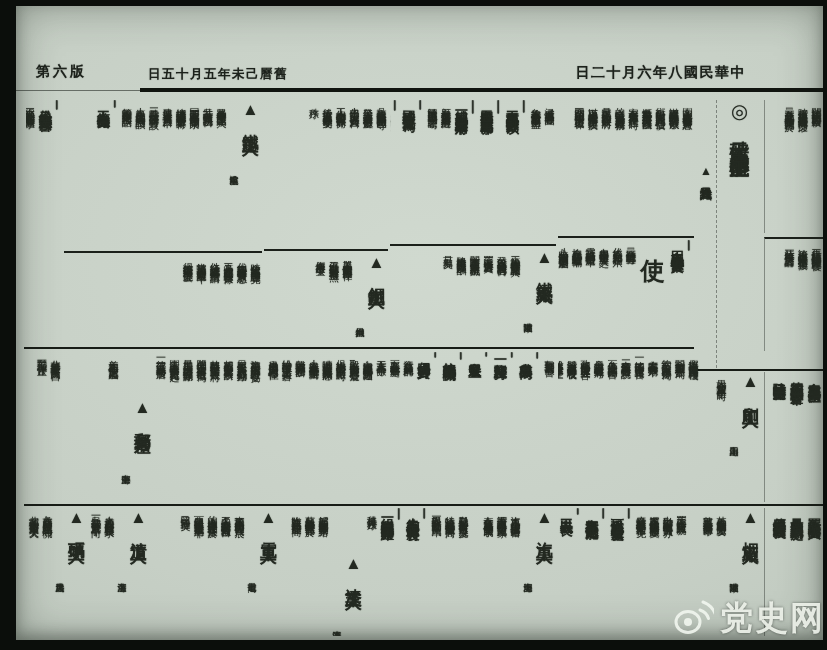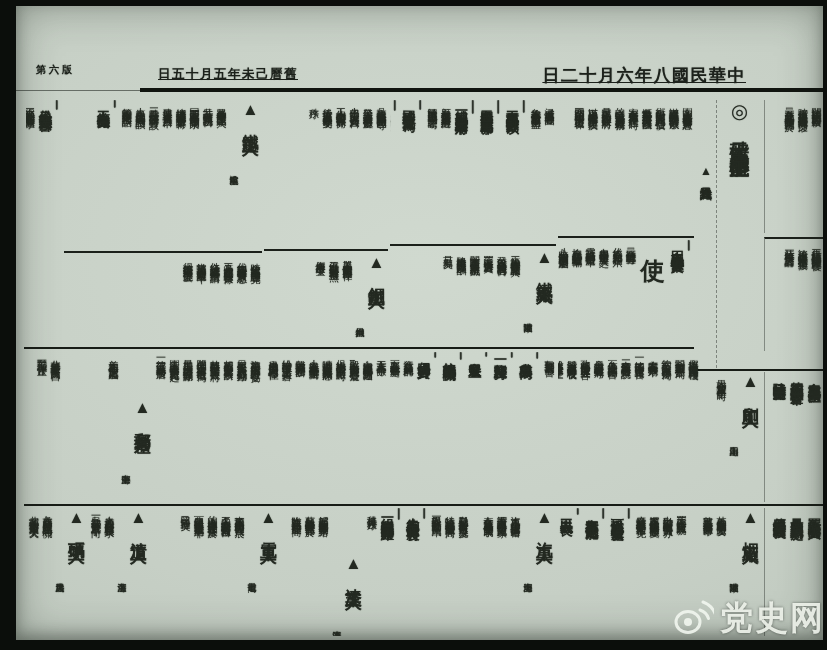--- a/index.html
+++ b/index.html
@@ -6,25 +6,25 @@
   #page{position:relative;width:827px;height:650px;background:#0b0e0b;
         font-family:"Liberation Serif","DejaVu Serif",serif;}
   #paper{position:absolute;left:16px;top:6px;width:807px;height:635px;
          background:radial-gradient(120% 100% at 50% 40%, #d0d9cf 0%, #c6cfc5 55%, #b7c1b7 100%);
          box-shadow:inset 0 0 42px rgba(35,45,35,.38), inset 0 -6px 14px rgba(25,32,25,.35);}
   #bottom-bar{position:absolute;left:0;top:640px;width:827px;height:10px;background:#0b0e0b;}
   #right-sliver{position:absolute;left:823px;top:0;width:4px;height:650px;background:#0b0e0b;}
 
   
   .hdr{position:absolute;color:#1c211b;white-space:nowrap;text-shadow:0 0 1px rgba(30,36,28,.55);}
-  .rtl{direction:rtl;unicode-bidi:bidi-override;text-align:right;text-decoration:underline;}
-  #page-label{left:36px;top:63px;font-size:10px;font-weight:bold;letter-spacing:3px;}
+  .rtl{direction:rtl;unicode-bidi:bidi-override;text-align:left;}
+  #page-label{left:36px;top:63px;font-size:14px;font-weight:bold;letter-spacing:3px;}
   #lunar-date{left:148px;top:66px;width:150px;font-size:12.5px;font-weight:bold;letter-spacing:1.5px;}
   #masthead{left:333px;top:50px;width:167px;font-size:31px;font-weight:bold;letter-spacing:103px;overflow:visible;}
-  #greg-date{left:578px;top:64px;width:168px;font-size:17px;font-weight:bold;letter-spacing:1.5px;}
+  #greg-date{left:578px;top:64px;width:168px;font-size:14px;font-weight:bold;letter-spacing:1.5px;}
   #head-rule{position:absolute;left:140px;top:88px;width:683px;height:4px;background:#10140f;}
   #head-rule-l{position:absolute;left:16px;top:90px;width:124px;height:1px;background:rgba(22,27,21,.55);}
 
   
   .hr{position:absolute;background:#171c16;height:2px;}
   #hr-a{left:24px;top:347px;width:670px;}
   #hr-a2{left:695px;top:369px;width:128px;}
   #hr-b{left:24px;top:504px;width:799px;}
 
   

